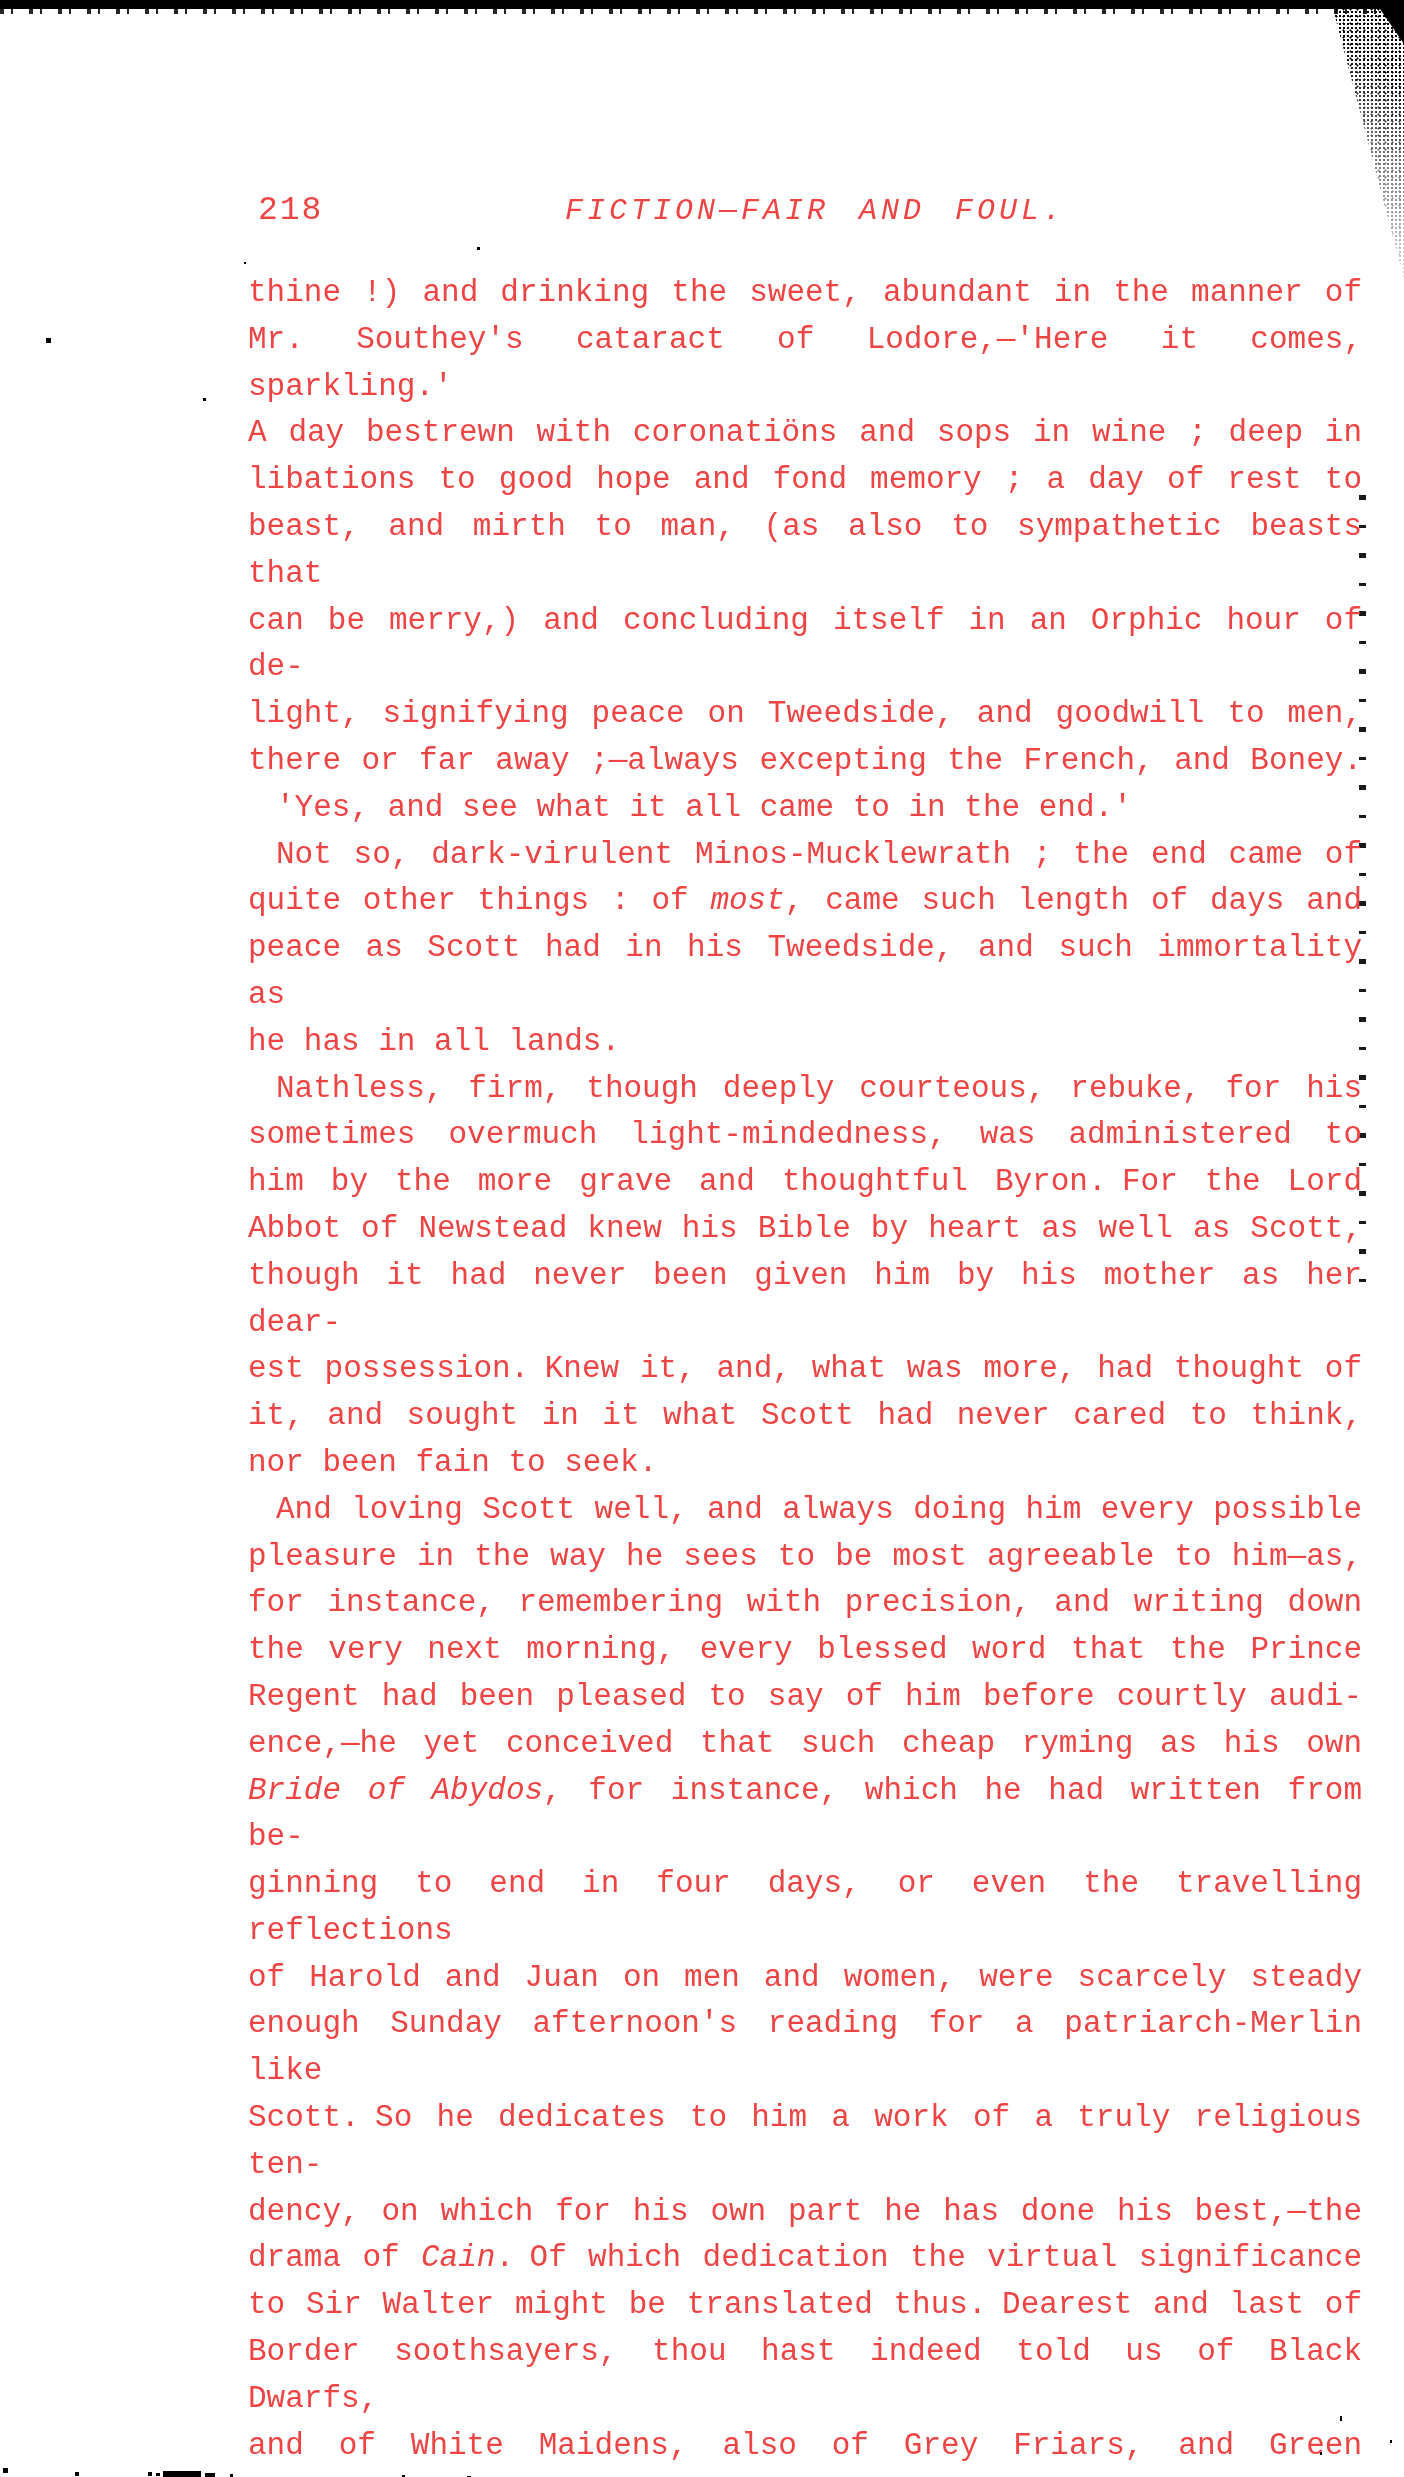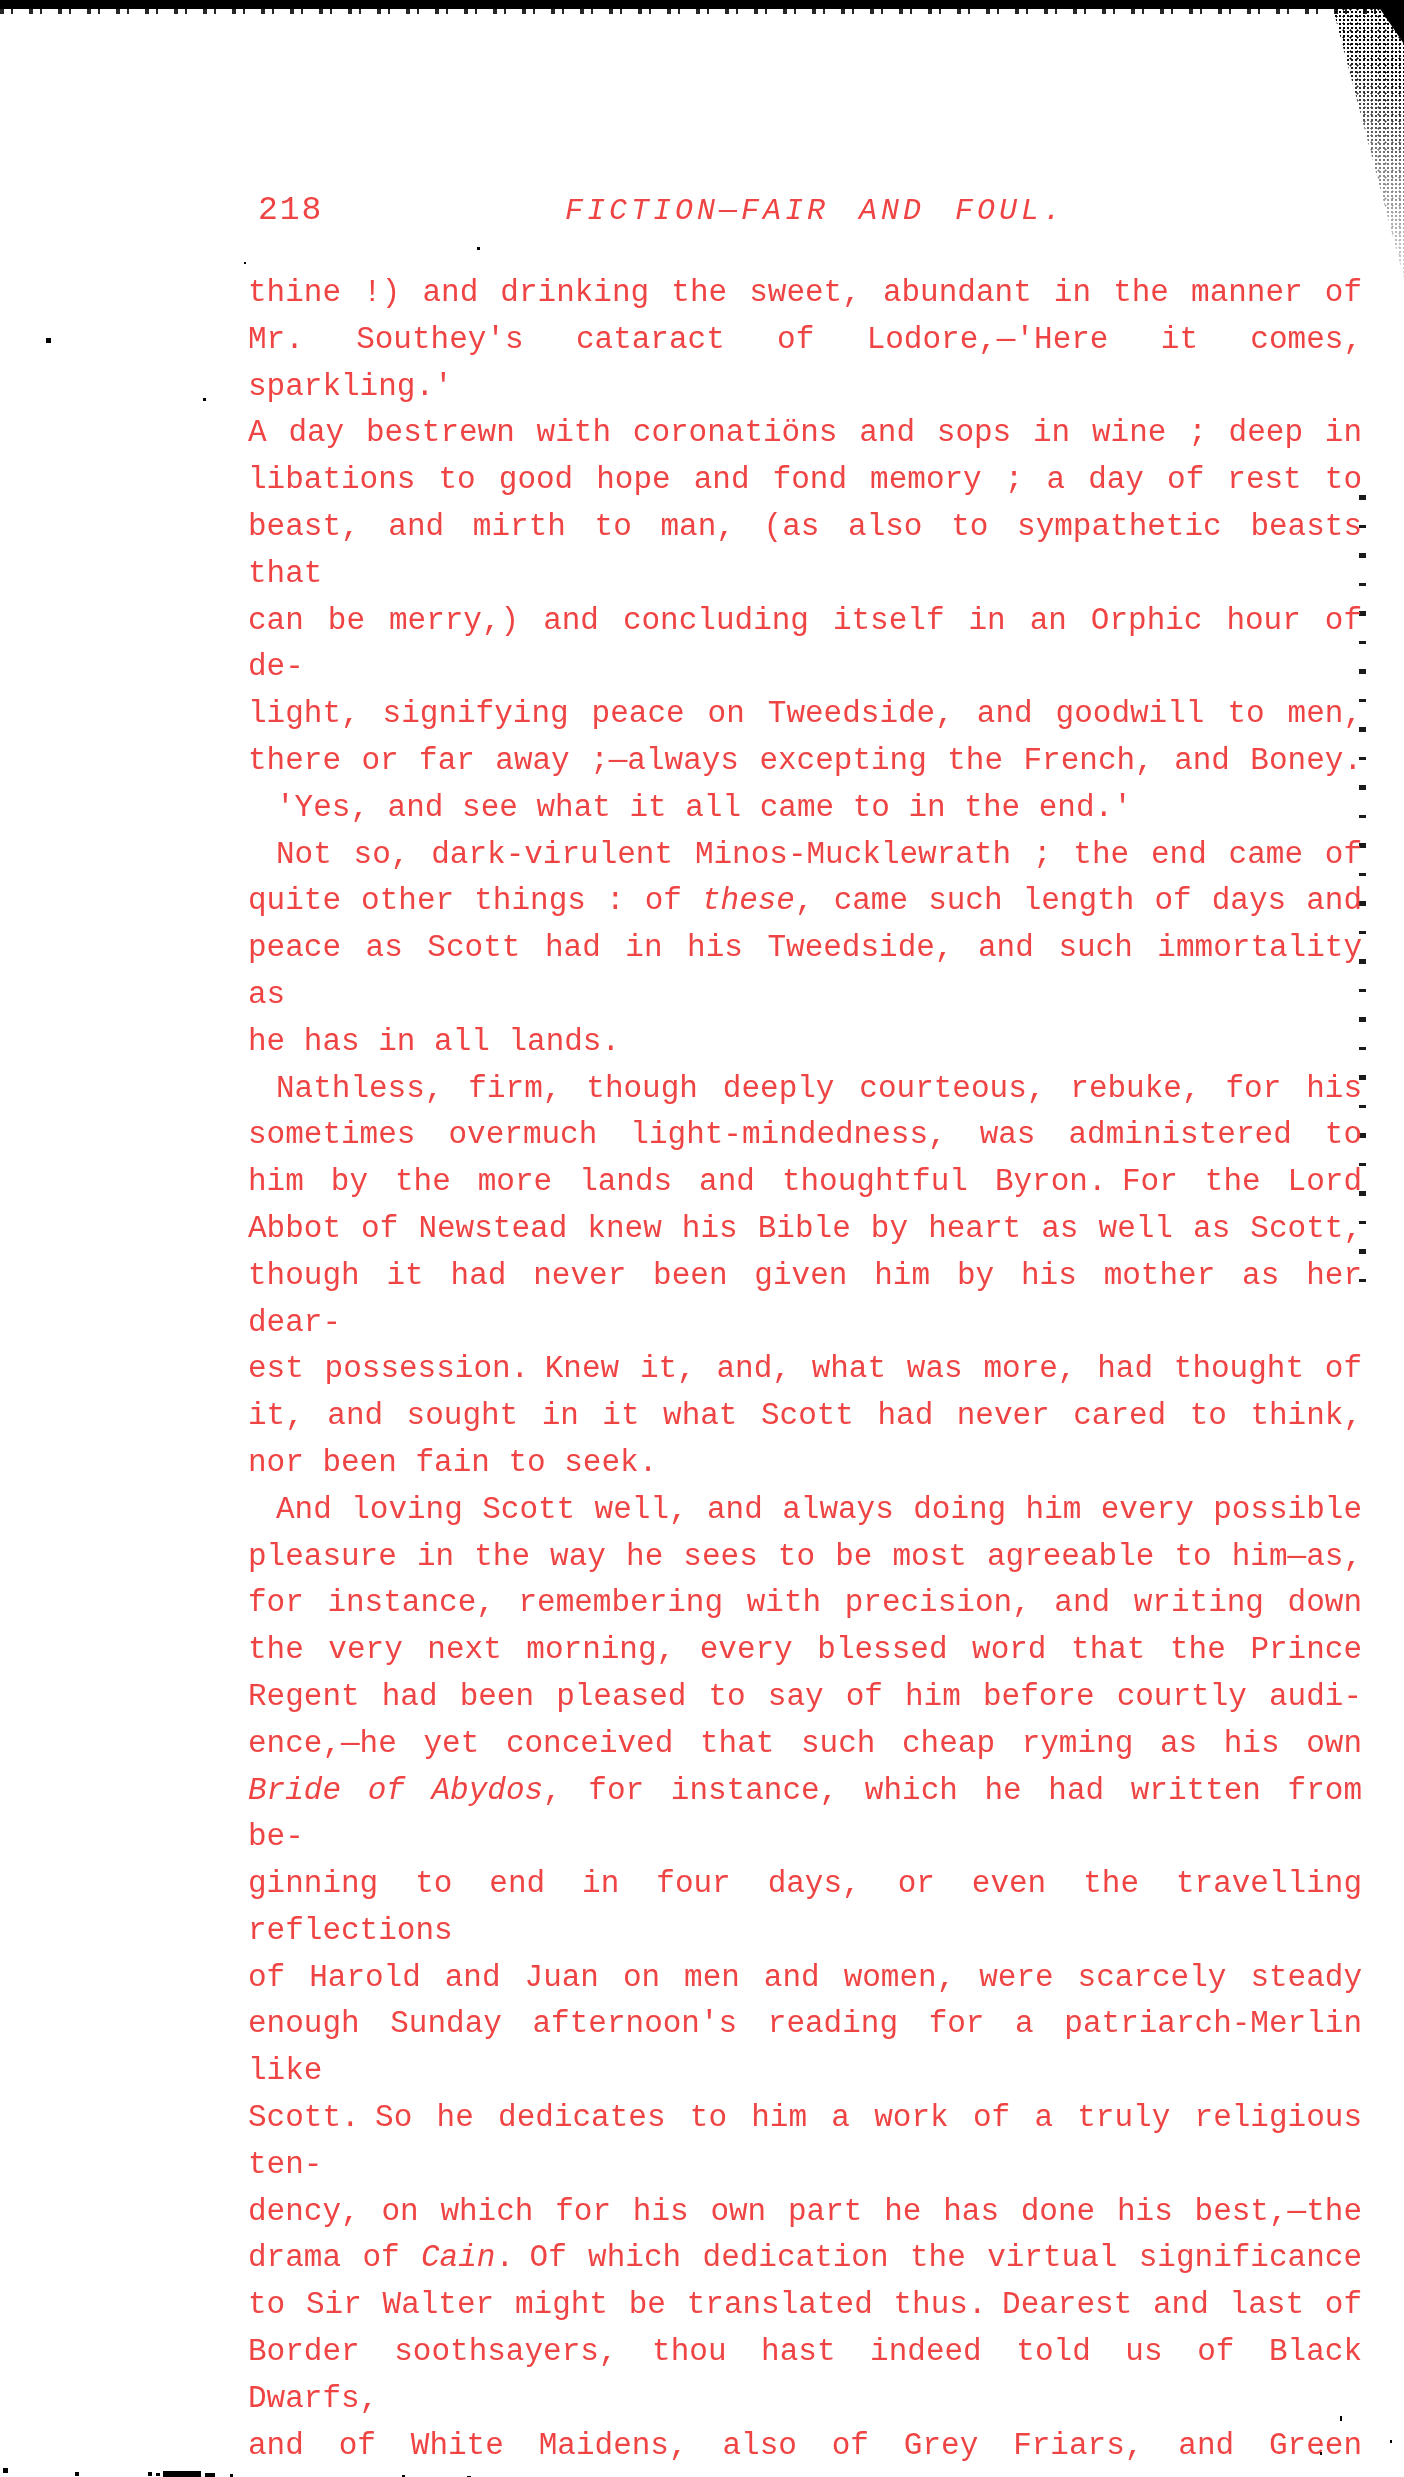--- a/index.html
+++ b/index.html
@@ -85,28 +85,28 @@
         <div class="line">beast, and mirth to man, (as also to sympathetic beasts that</div>
         <div class="line">can be merry,) and concluding itself in an Orphic hour of de-</div>
         <div class="line">light, signifying peace on Tweedside, and goodwill to men,</div>
         <div class="line">there or far away ;—always excepting the French, and Boney.</div>
       </div>
       <div>
         <div class="line no-just indent">'Yes, and see what it all came to in the end.'</div>
       </div>
       <div>
         <div class="line indent">Not so, dark-virulent Minos-Mucklewrath ; the end came of</div>
-        <div class="line">quite other things : of <i>these</i>, came such length of days and</div>
+        <div class="line">quite other things : of <i>most</i>, came such length of days and</div>
         <div class="line">peace as Scott had in his Tweedside, and such immortality as</div>
         <div class="line no-just">he has in all lands.</div>
       </div>
       <div>
         <div class="line indent">Nathless, firm, though deeply courteous, rebuke, for his</div>
         <div class="line">sometimes overmuch light-mindedness, was administered to</div>
-        <div class="line">him by the more lands and thoughtful Byron. For the Lord</div>
+        <div class="line">him by the more grave and thoughtful Byron. For the Lord</div>
         <div class="line">Abbot of Newstead knew his Bible by heart as well as Scott,</div>
         <div class="line">though it had never been given him by his mother as her dear-</div>
         <div class="line">est possession. Knew it, and, what was more, had thought of</div>
         <div class="line">it, and sought in it what Scott had never cared to think,</div>
         <div class="line no-just">nor been fain to seek.</div>
       </div>
       <div>
         <div class="line indent">And loving Scott well, and always doing him every possible</div>
         <div class="line">pleasure in the way he sees to be most agreeable to him—as,</div>
         <div class="line">for instance, remembering with precision, and writing down</div>

